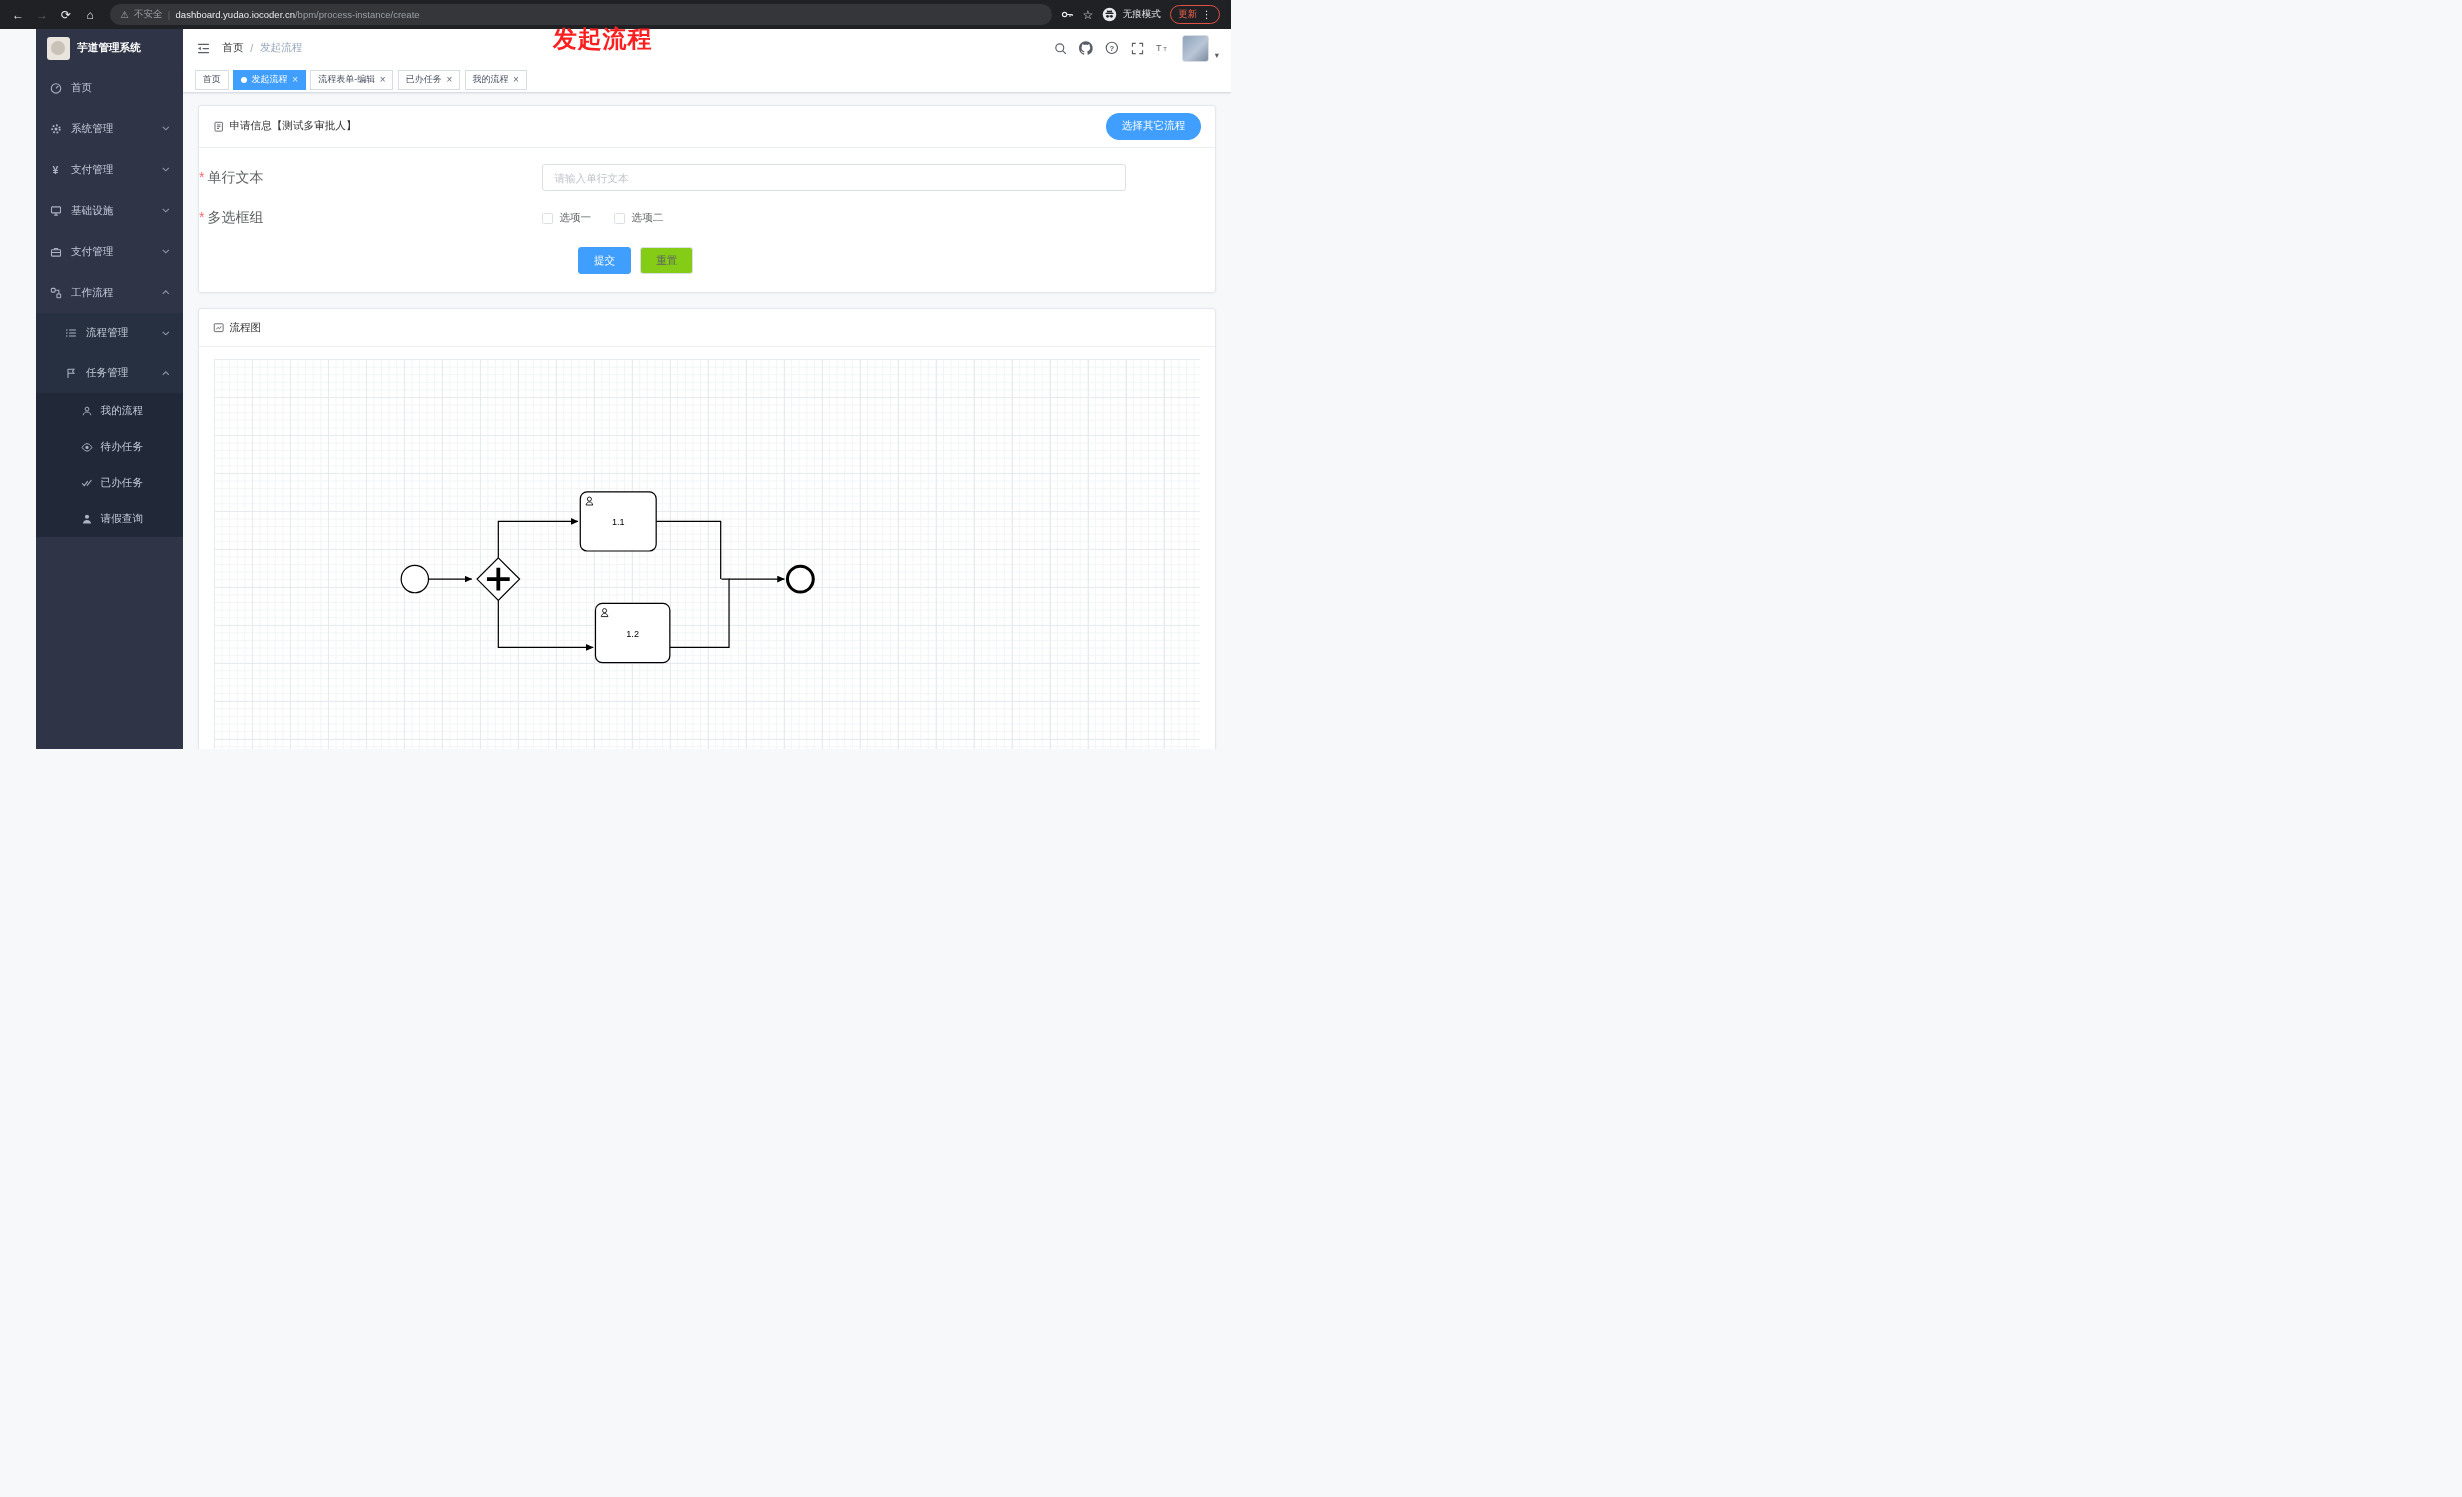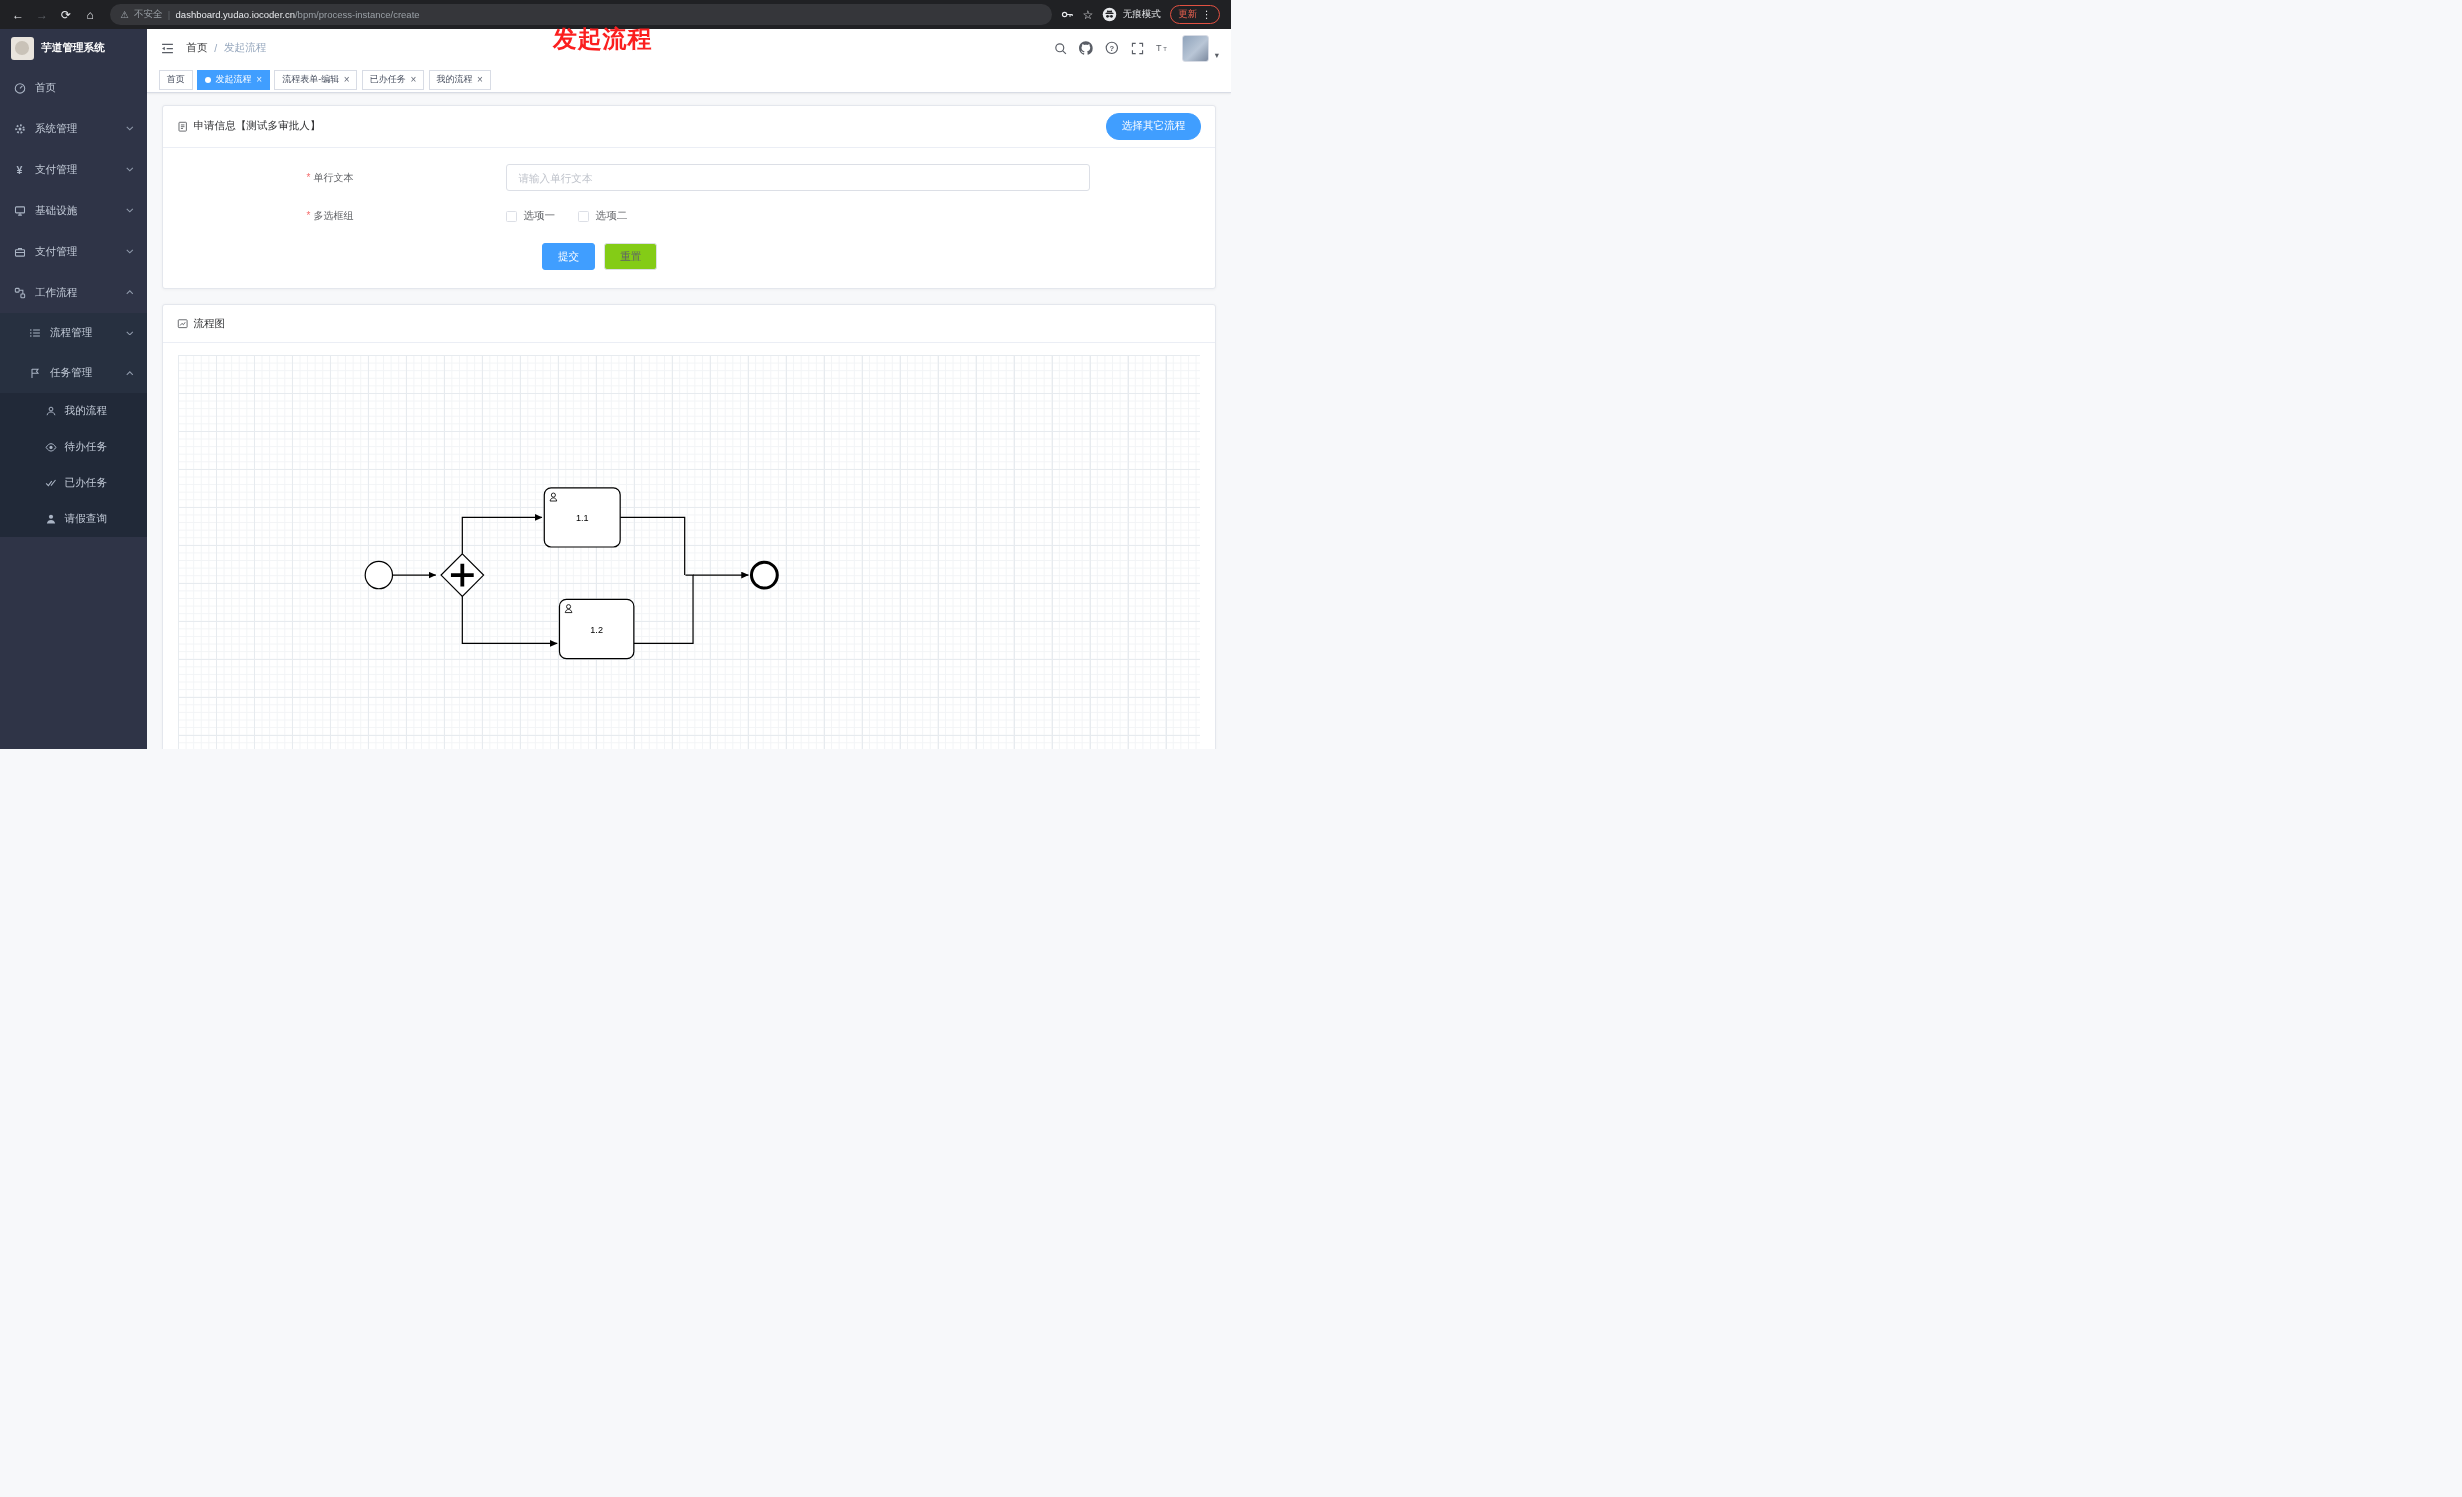--- a/index.html
+++ b/index.html
@@ -22,21 +22,21 @@
   .omnibox .sep { color:#5f6368; }
   .url-domain { color:#e8eaed; }
   .url-path { color:#9aa0a6; }
   .browser-right { display:flex; align-items:center; gap:9px; flex:none; padding-right:3px; color:#e8eaed; }
   .incognito { display:flex; align-items:center; gap:5.3px; color:#e8eaed; font-size:9.5px; }
   .update-pill { display:flex; align-items:center; gap:4.6px; border:0.8px solid #e25142; border-radius:10.6px;
     padding:2.3px 7.6px; color:#e8604f; font-size:9.5px; cursor:pointer; }
   .update-pill .dots { color:#e8eaed; font-size:10px; }
 
   
-  .app { position:absolute; top:29px; left:0; right:0; bottom:0; display:flex; }
+  .app { position:absolute; top:29px; left:0; right:0; bottom:0; display:flex;padding-left:36px; }
 
   
   .sidebar { width:147px; flex:none; background:#2f3447; color:#c3cbd8; overflow:hidden; }
   .logo-row { height:38px; display:flex; align-items:center; gap:7.6px; padding:0 10.6px; }
   .logo-avatar { width:23px; height:23px; border-radius:3px; background:#e9e4dd;
     display:flex; align-items:center; justify-content:center; overflow:hidden; flex:none; }
   .logo-avatar .face { width:13.7px; height:13.7px; border-radius:50%; background:#c9c2b8; position:relative; }
   .logo-title { color:#fff; font-weight:700; font-size:10.6px; white-space:nowrap; }
   .menu-item { height:41px; display:flex; align-items:center; gap:9px; padding:0 13px; font-size:10.6px; cursor:pointer; }
   .mi-icon { width:13px; height:13px; flex:none; display:flex; align-items:center; justify-content:center; color:#aab4c4; }
@@ -78,21 +78,21 @@
     color:#303133; font-size:10.6px; min-height:38px; }
   .head-icon { color:#606266; display:flex; align-items:center; }
   .btn { height:24px; padding:0 13.7px; border-radius:3px; font-size:10.6px; border:0.8px solid #dcdfe6;
     background:#84cc16; color:#606266; cursor:pointer; font-family:inherit; }
   .btn.primary { background:#409eff; border-color:#409eff; color:#fff; }
   .btn.lg { height:27px; padding:0 15px; }
 
   .form-area { padding:16.7px 0 18px 0; }
   .form-row { display:flex; align-items:center; margin-bottom:18px; }
   .form-row:last-child { margin-bottom:0; }
-  .form-label { width:343px; text-align:center; padding-right:9px; color:#606266; font-size:10px; flex:none; }
+  .form-label { width:343px; text-align:left; padding-right:9px; color:#606266; font-size:14px; flex:none; }
   .req { color:#f56c6c; margin-right:3px; }
   .form-control { width:584px; display:flex; align-items:center; }
   .el-input { width:100%; height:27px; border:0.8px solid #dcdfe6; border-radius:3px; padding:0 11.4px;
     font-size:10.6px; color:#606266; outline:none; background:#fff; font-family:inherit; }
   .el-input::placeholder { color:#c0c4cc; }
   .cb-item { display:inline-flex; align-items:center; gap:6.8px; margin-right:23px; color:#606266; cursor:pointer; }
   .cb { width:10.6px; height:10.6px; border:0.8px solid #dcdfe6; border-radius:1.5px; background:#fff; flex:none; }
 
   
   .diagram-card { margin-top:15px; height:486px; overflow:hidden; }

